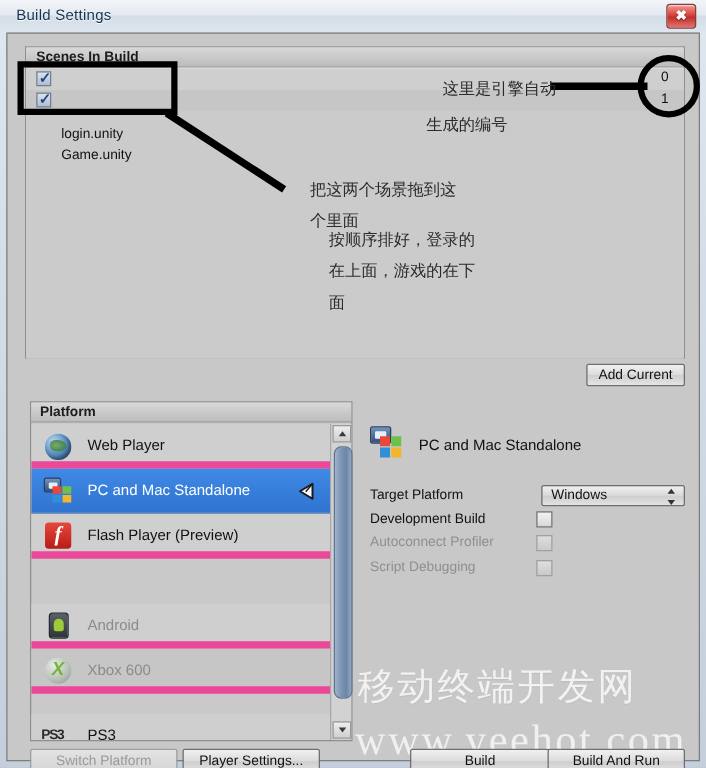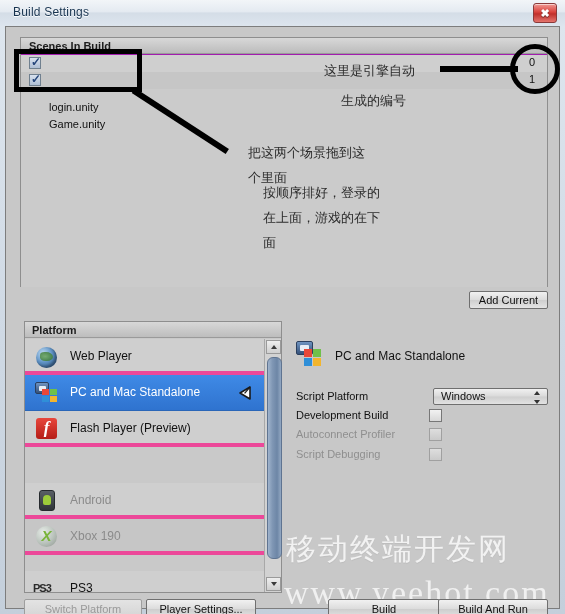--- a/index.html
+++ b/index.html
@@ -43,21 +43,21 @@
     box-sizing:border-box;
   }
   .inner-frame{
     position:absolute;left:2px;top:2px;width:549px;height:577px;
     background:#c8c8c8;
     box-sizing:border-box;
   }
   
   .scenes-box{
     position:absolute;left:12px;top:8px;width:528px;height:250px;
-    background:#a21caf;
+    background:#e5e5e5;
     border:1px solid #8e8e8e;
     box-sizing:border-box;
   }
   .scenes-header{
     position:absolute;left:0;top:0;width:526px;height:16px;
     background:linear-gradient(to bottom,#d8d8d8,#bcbcbc);
     border-bottom:1px solid #9a9a9a;
     box-sizing:border-box;
   }
   .scenes-header span{
@@ -105,21 +105,21 @@
     border-bottom:1px solid #9a9a9a;box-sizing:border-box;
   }
   .platform-header span{
     position:absolute;left:7px;top:2px;font-size:11px;font-weight:bold;color:#1c1c1c;
   }
   .platform-list{
     position:absolute;left:0;top:17px;width:239px;height:253px;overflow:hidden;
   }
   .plat-row{
     position:absolute;left:0;width:239px;height:36px;
-    border-bottom:4px solid #ec4899;box-sizing:border-box;cursor:pointer;
+    border-bottom:6px solid #ec4899;box-sizing:border-box;cursor:pointer;
   }
   .plat-row.alt0{background:#cfcfcf;}
   .plat-row.alt1{background:#c6c6c6;}
   .plat-row.selected{
     background:linear-gradient(to bottom,#3f8ae6 0%,#2f73cf 100%);
     border-bottom:1px solid #2a66b8;
   }
   .plat-label{
     position:absolute;left:45px;top:10px;font-size:12px;color:#111;
   }
@@ -396,21 +396,21 @@
             </div>
             <div class="plat-label dim">Android</div>
           </div>
 
           <div class="plat-row alt1" style="top:180px">
             <div class="plat-icon">
               <div class="ic-xbox">
                   <span>X</span>
                 </div>
             </div>
-            <div class="plat-label dim">Xbox 190</div>
+            <div class="plat-label dim">Xbox 600</div>
           </div>
 
           <div class="plat-row alt0" style="top:232px">
             <div class="plat-icon">
               <div class="ic-ps3">PS3</div>
             </div>
             <div class="plat-label">PS3</div>
           </div>
 
         </div>
@@ -430,21 +430,21 @@
         <div class="mac"></div>
         <div class="win">
             <div class="q q1"></div>
             <div class="q q2"></div>
             <div class="q q3"></div>
             <div class="q q4"></div>
           </div>
       </div>
       <div class="settings-title">PC and Mac Standalone</div>
 
-      <div class="setting-label" style="top:361px">Script Platform</div>
+      <div class="setting-label" style="top:361px">Target Platform</div>
       <div class="dropdown">
         <div class="val">Windows</div>
         <div class="arrows">
             <i class="au"></i>
             <i class="ad"></i>
           </div>
       </div>
 
       <div class="setting-label" style="top:380px">Development Build</div>
       <div class="cbox" style="top:380px"></div>
@@ -473,16 +473,16 @@
   <div class="ann-circle"></div>
   <div class="ann-line" style="left:440px;top:66px;width:78px;height:6px;"></div>
 
   <div class="ann-text" style="left:248px;top:140px;">把这两个场景拖到这</div>
   <div class="ann-text" style="left:248px;top:165px;">个里面</div>
 
   <div class="ann-text" style="left:263px;top:180px;">按顺序排好，登录的</div>
   <div class="ann-text" style="left:263px;top:205px;">在上面，游戏的在下</div>
   <div class="ann-text" style="left:263px;top:230px;">面</div>
 
-  <div class="ann-text" style="left:324px;top:58px;font-family:Liberation Serif, serif;">这里是引擎自动</div>
+  <div class="ann-text" style="left:354px;top:58px;font-family:Liberation Serif, serif;">这里是引擎自动</div>
   <div class="ann-text" style="left:341px;top:88px;text-align:right;">生成的编号</div>
 
 </div>
 
 </body></html>

